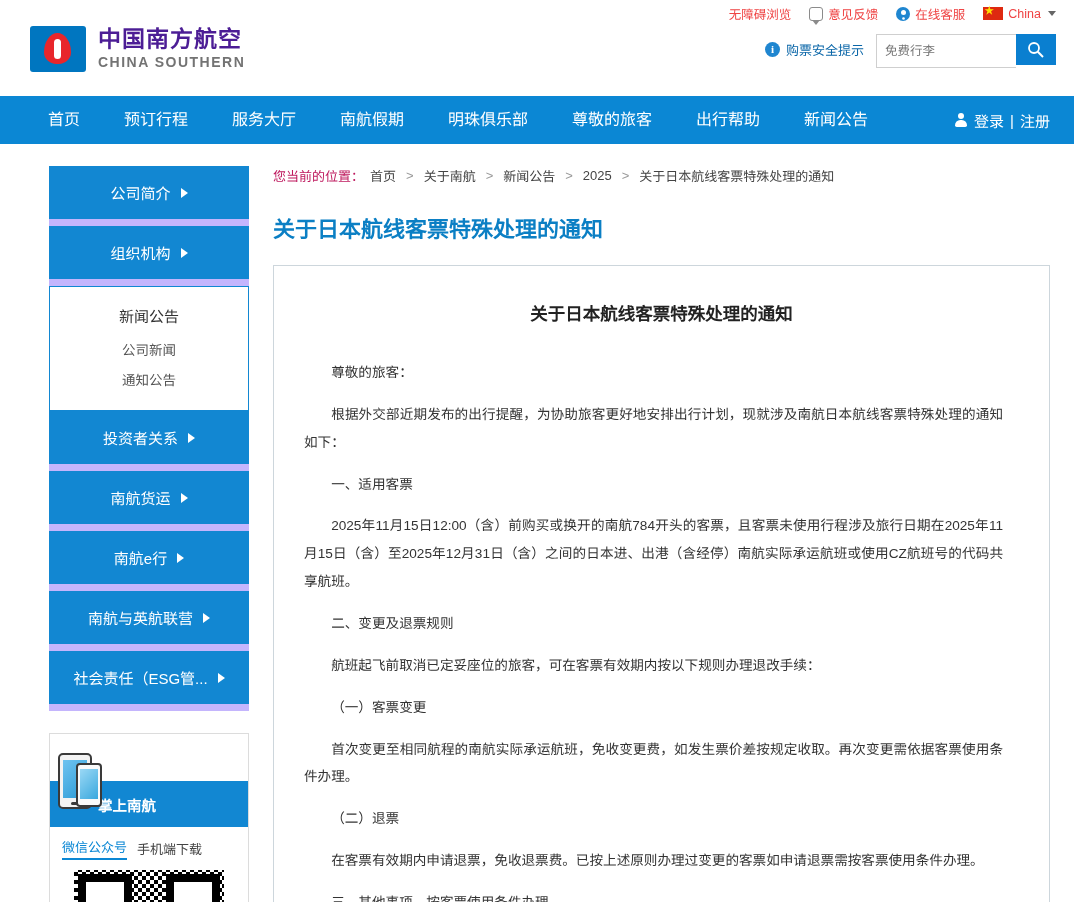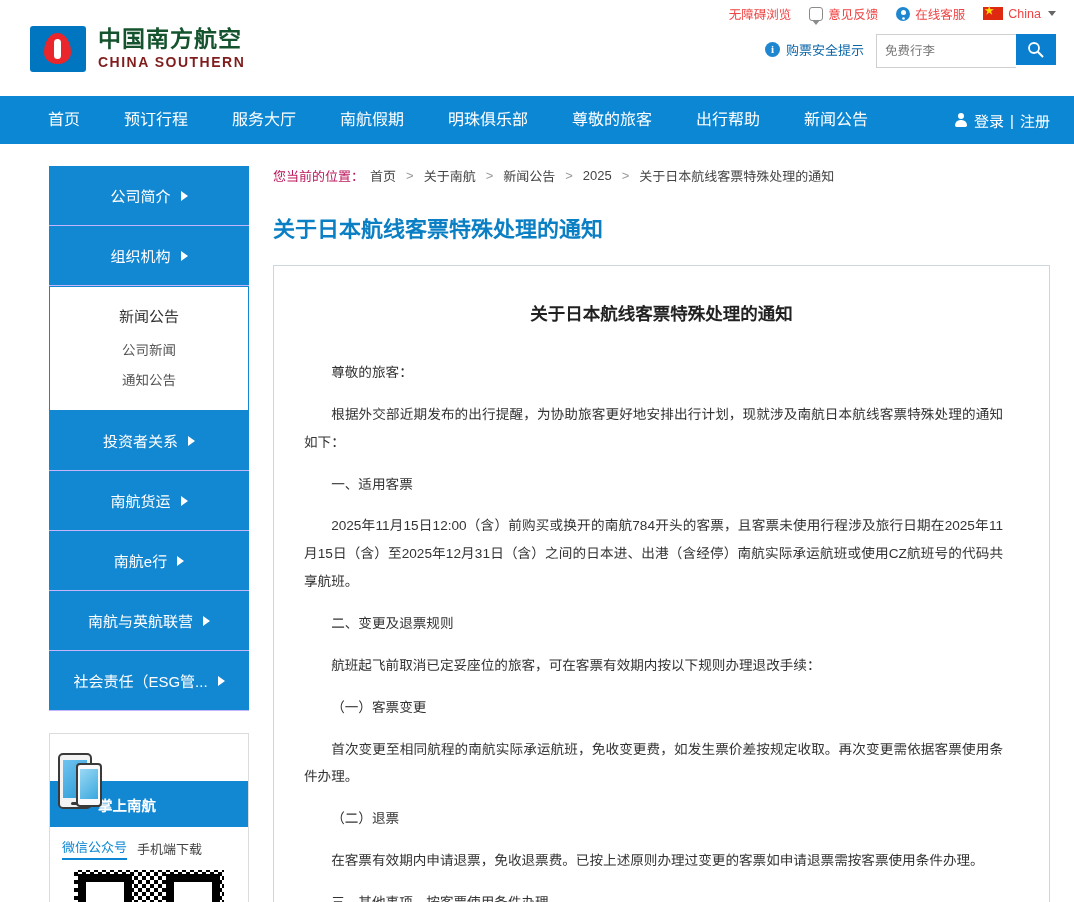--- a/index.html
+++ b/index.html
@@ -44,28 +44,28 @@
     content: "";
     position: absolute;
     left: 24px; top: 13px;
     width: 7px; height: 20px;
     background: #ffffff;
     border-radius: 4px;
   }
   .logo-text-cn {
     font-size: 23px;
     font-weight: bold;
-    color: #14532d;
+    color: #4c1d95;
     letter-spacing: 1px;
     line-height: 1.1;
   }
   .logo-text-en {
     font-size: 14px;
     font-weight: bold;
-    color: #7f1d1d;
+    color: #737373;
     letter-spacing: 1.5px;
     line-height: 1.3;
   }
 
   .util-row {
     position: absolute;
     right: 18px; top: 4px;
     display: flex;
     align-items: center;
     gap: 18px;
@@ -248,21 +248,21 @@
   }
   .side-item {
     height: 60px;
     background: #1287d2;
     color: #fff;
     font-size: 15px;
     display: flex;
     align-items: center;
     justify-content: center;
     position: relative;
-    border-bottom: 1px solid #c4b5fd;
+    border-bottom: 7px solid #c4b5fd;
     cursor: pointer;
   }
   .side-item .arrow {
     margin-left: 10px;
     width: 0; height: 0;
     border-top: 5px solid transparent;
     border-bottom: 5px solid transparent;
     border-left: 7px solid #ffffff;
   }
   .side-group {

